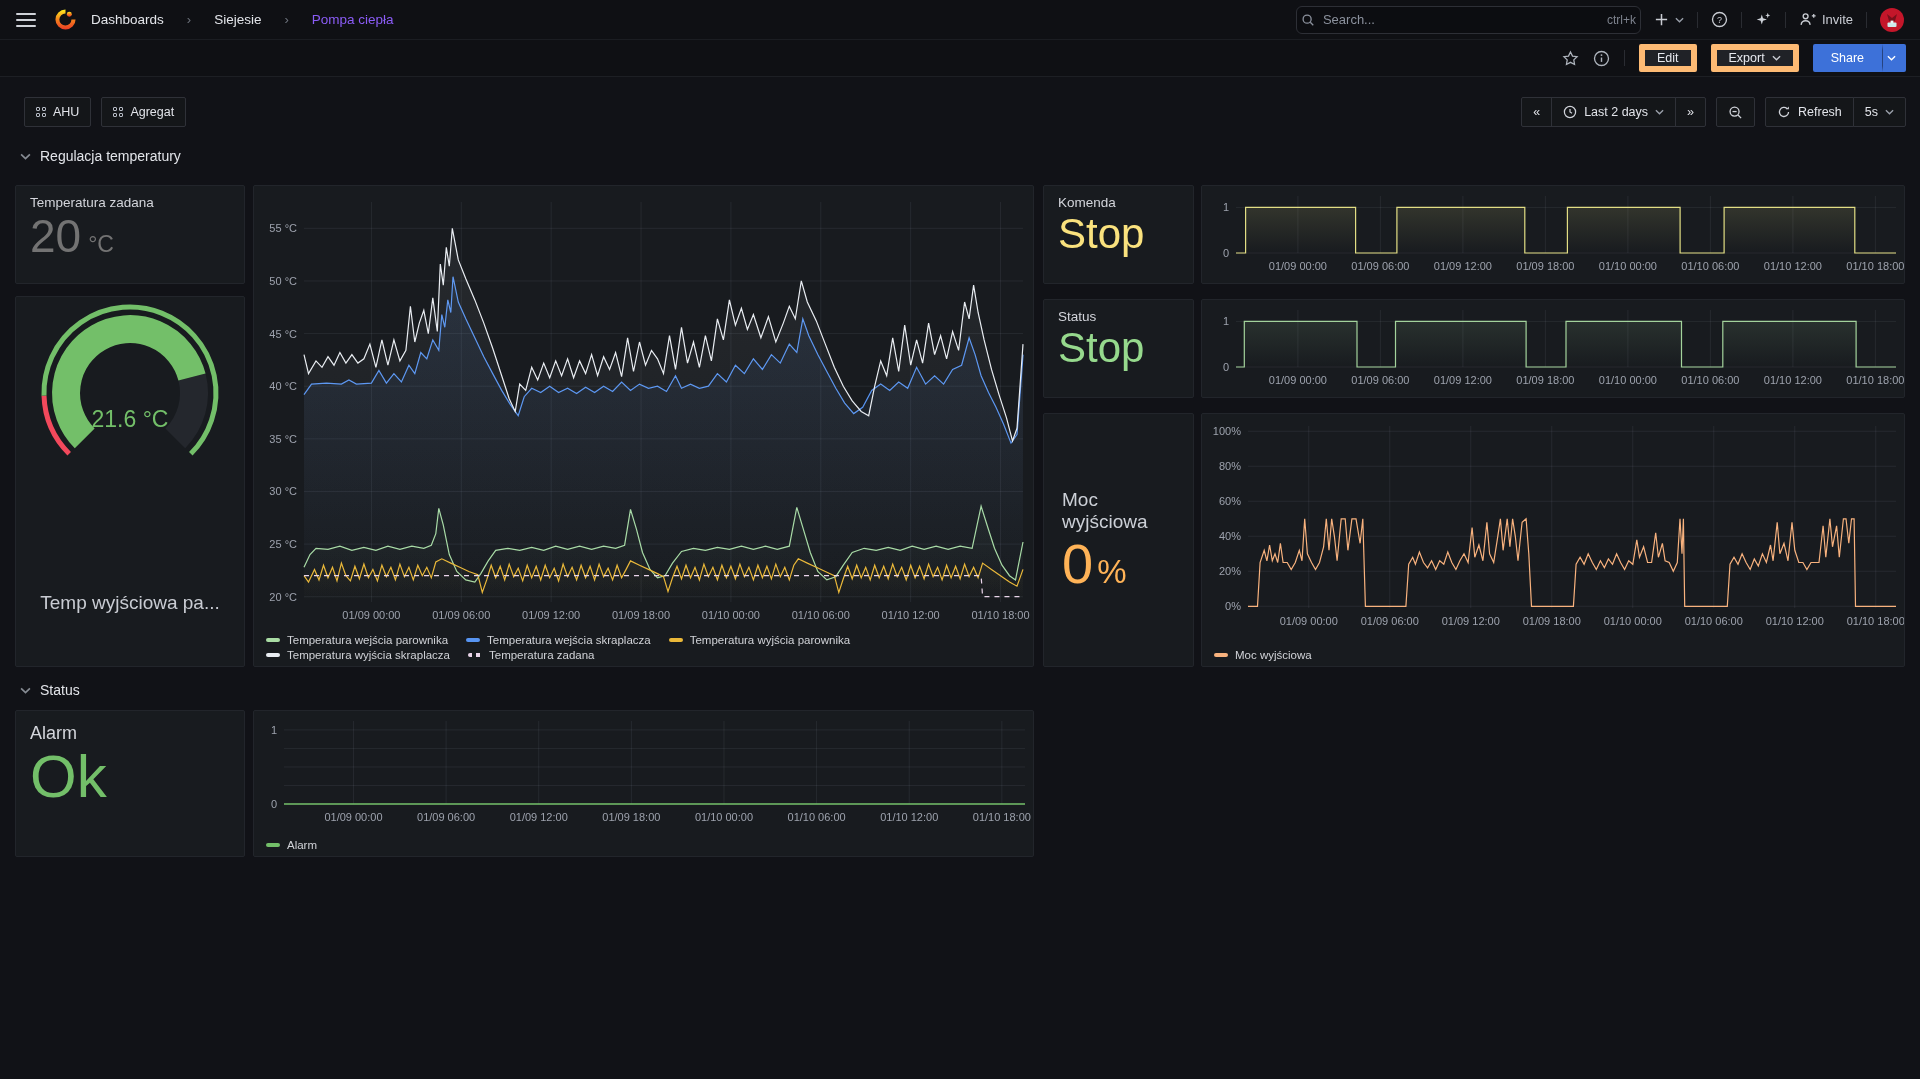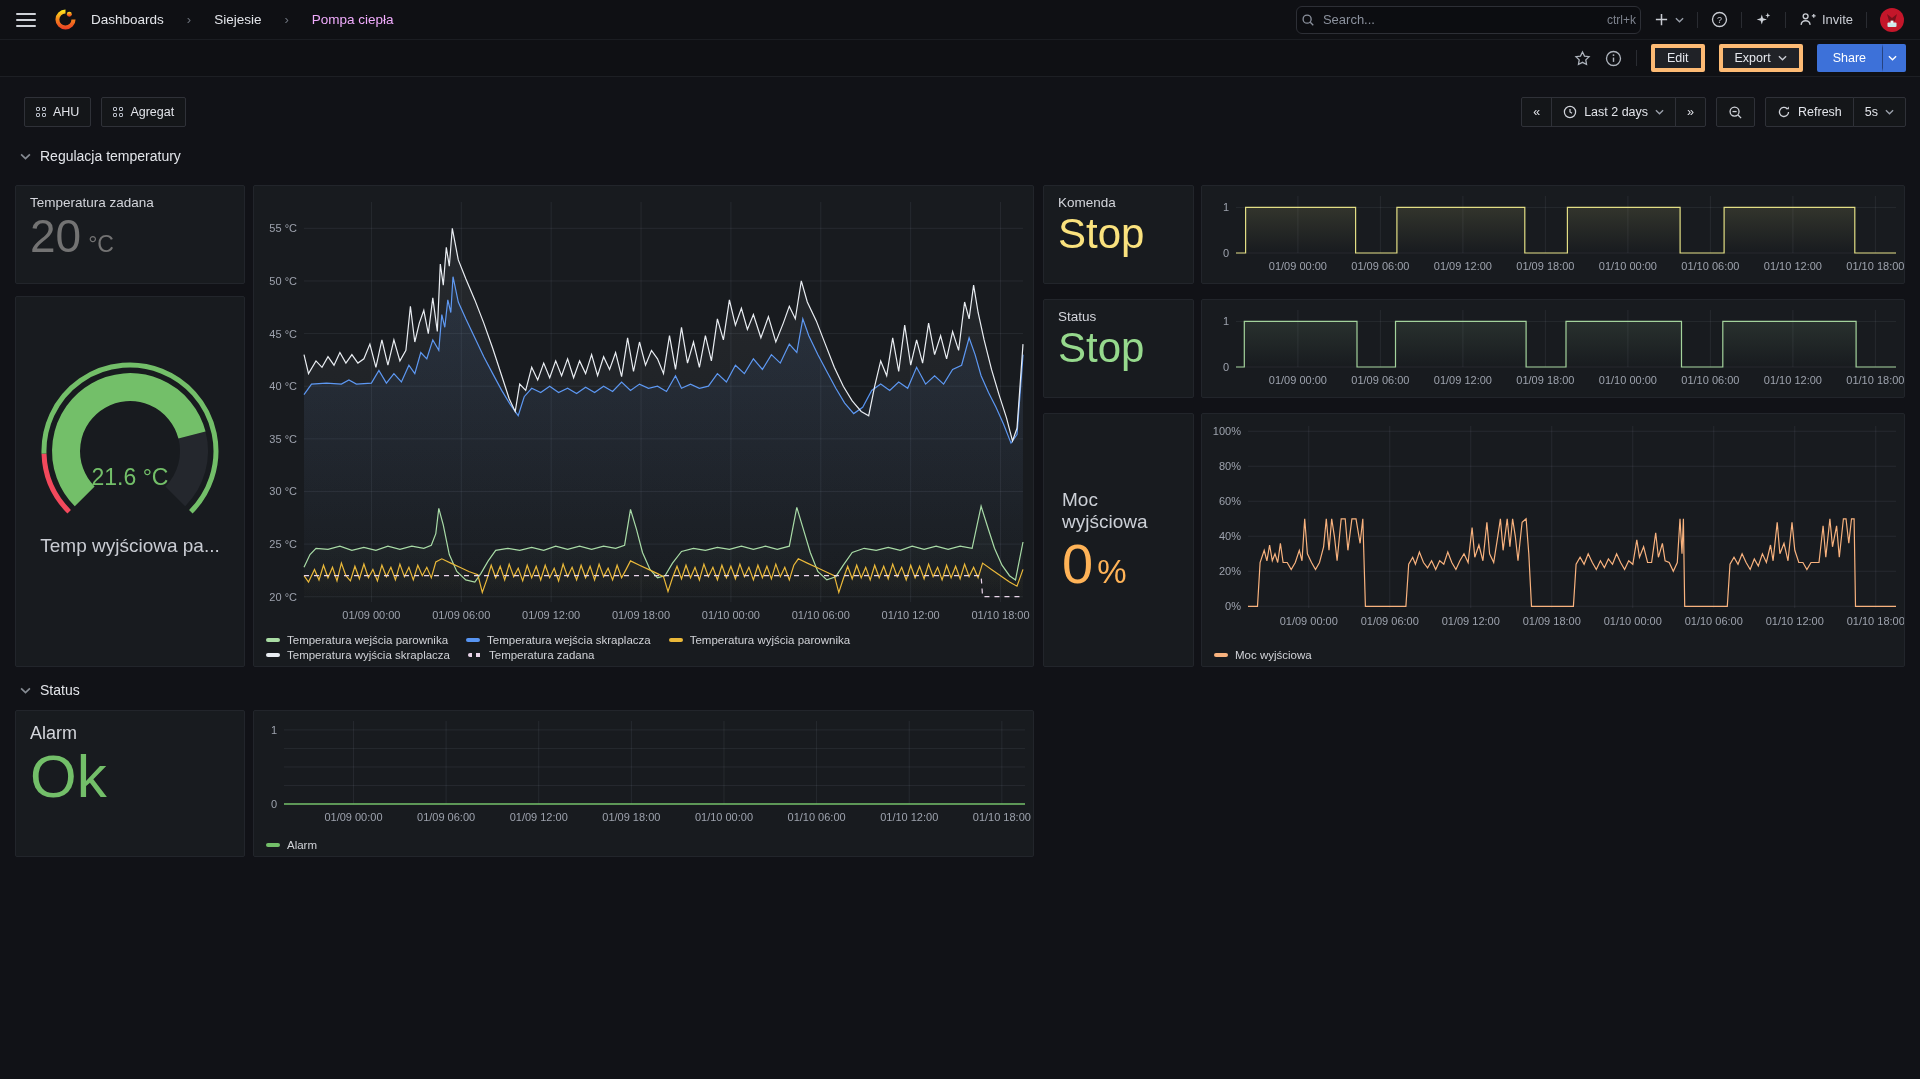--- a/index.html
+++ b/index.html
@@ -8,35 +8,35 @@
 
   
   .topnav { position:absolute; left:0; top:0; width:1920px; height:40px;
     display:flex; align-items:center; padding:0 16px; background:#0f1014;
     border-bottom:1px solid #1b1d22; z-index:5; }
   .hamburger { width:20px; height:14px; display:flex; flex-direction:column; justify-content:space-between; cursor:pointer; margin-right:18px;}
   .hamburger i { display:block; height:2px; background:#cfd2d8; border-radius:1px;}
   .glogo { width:23px; height:23px; margin-right:14px; cursor:pointer;}
   .crumbs { display:flex; gap:23px; font-size:13.5px; }
   .crumb { color:#e3e5ea; font-weight:500; cursor:pointer;}
-  .crumb.muted { color:#f0abfc; font-weight:400;}
+  .crumb.muted { color:#8b5cf6; font-weight:400;}
   .crumb-sep { color:#6c717b; font-size:13px; }
   .nav-right { margin-left:auto; display:flex; align-items:center; gap:13px; }
   .searchbox { width:345px; height:28px; background:#0c0d11; border:1px solid #2d2f36; border-radius:6px;
     display:flex; align-items:center; padding:0 4px; gap:8px; color:#8b919d; font-size:13px; cursor:text;}
   .searchbox .ph { flex:1; }
   .kbd { color:#7d828d; font-size:12px; }
   .vdiv { width:1px; height:16px; background:#2a2c32; }
   .iconbtn { display:flex; align-items:center; gap:6px; color:#c9ccd3; cursor:pointer; font-size:13px; background:none; border:none;}
   .avatar { width:24px; height:24px; border-radius:50%; background:#c4162a; position:relative; overflow:hidden; cursor:pointer;}
 
   .actionsbar { position:absolute; left:0; top:40px; width:1920px; height:37px; background:#0f1014;
     border-bottom:1px solid #1d1f24; display:flex; align-items:center; justify-content:flex-end; padding:0 14px; gap:14px; z-index:4;}
   .btn { display:inline-flex; align-items:center; justify-content:center; gap:7px; height:28px; padding:0 12px;
-    border:4px solid #fdba74; border-radius:2px; background:#202227; color:#e6e8ee; font-size:12.5px; font-weight:500; cursor:pointer; font-family:inherit;}
+    border:6px solid #fdba74; border-radius:2px; background:#202227; color:#e6e8ee; font-size:12.5px; font-weight:500; cursor:pointer; font-family:inherit;}
   .btn-primary { background:#3d71d9; border-color:#3d71d9; color:#fff; }
   .share-group { display:inline-flex; }
   .share-group .btn:first-child { border-radius:2px 0 0 2px; }
   .share-caret { width:24px; padding:0; border-radius:0 2px 2px 0; border-left:1px solid rgba(10,12,20,.45); }
 
   
   .controls { position:absolute; left:0; top:77px; width:1920px; height:58px; }
   .ctrl-left { position:absolute; left:24px; top:20px; display:flex; gap:10px; }
   .ctrl-right { position:absolute; right:14px; top:20px; display:flex; gap:10px; align-items:center;}
   .tbtn { display:inline-flex; align-items:center; gap:7px; height:30px; padding:0 11px;
@@ -58,21 +58,21 @@
   .stat-value { display:flex; align-items:baseline; gap:7px; margin-top:3px; line-height:1; }
   .bignum { font-weight:500; }
   .chart-host { position:absolute; inset:0; cursor:crosshair; }
   .legend { position:absolute; left:12px; right:6px; bottom:5px; display:flex; flex-wrap:wrap; column-gap:18px; row-gap:3px; font-size:11.5px; color:#d0d2d7; }
   .litem { display:flex; align-items:center; gap:7px; cursor:pointer; white-space:nowrap;}
   .sw { width:14px; height:4px; border-radius:2px; }
   svg text.tick { fill:#9da2ad; font-size:11px; font-family:"Liberation Sans",sans-serif; }
   svg .xt { text-anchor:middle; }
   svg .yt { text-anchor:end; }
 
-  .gauge-body { height:100%; display:flex; flex-direction:column; align-items:center; justify-content:center; padding-bottom:52px;}
+  .gauge-body { height:100%; display:flex; flex-direction:column; align-items:center; justify-content:space-between; padding-bottom:52px;}
   .gauge-title { margin-top:12px; font-size:19px; color:#c9ccd3; max-width:205px; white-space:nowrap; overflow:hidden; }
 </style>
 </head>
 <body>
 
 <div class="topnav">
   <div class="hamburger">
       <i></i>
       <i></i>
       <i></i>

